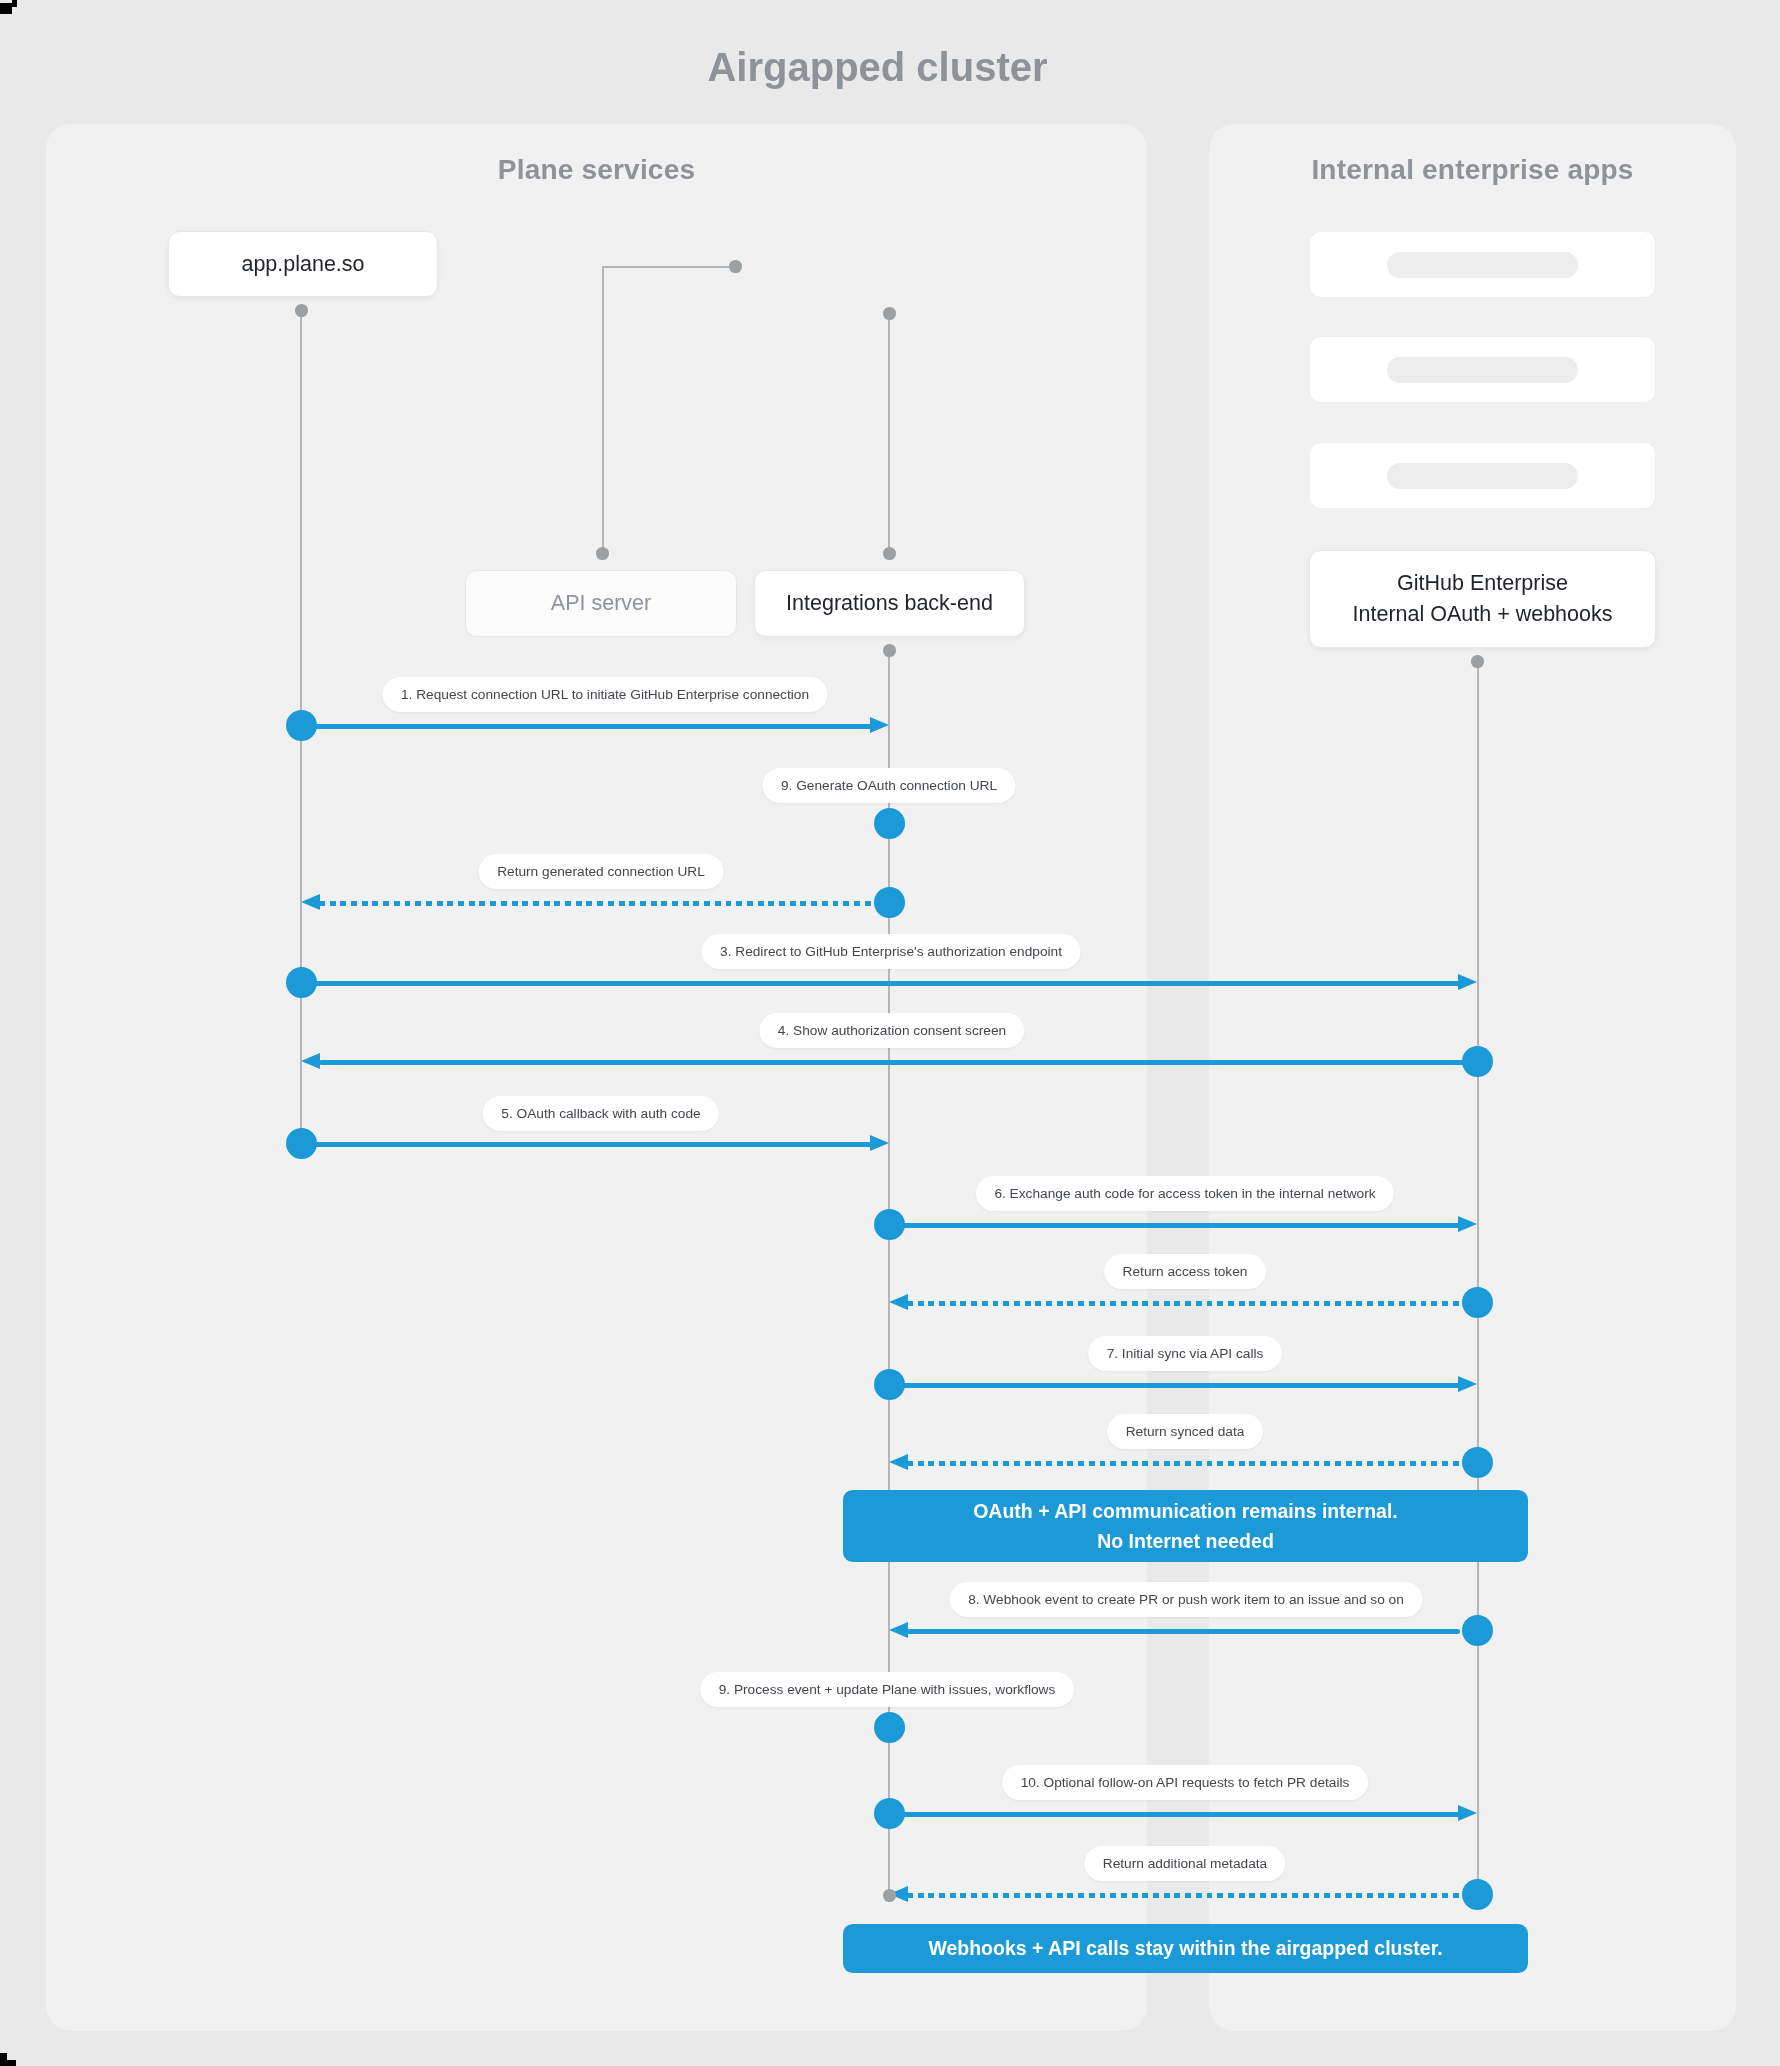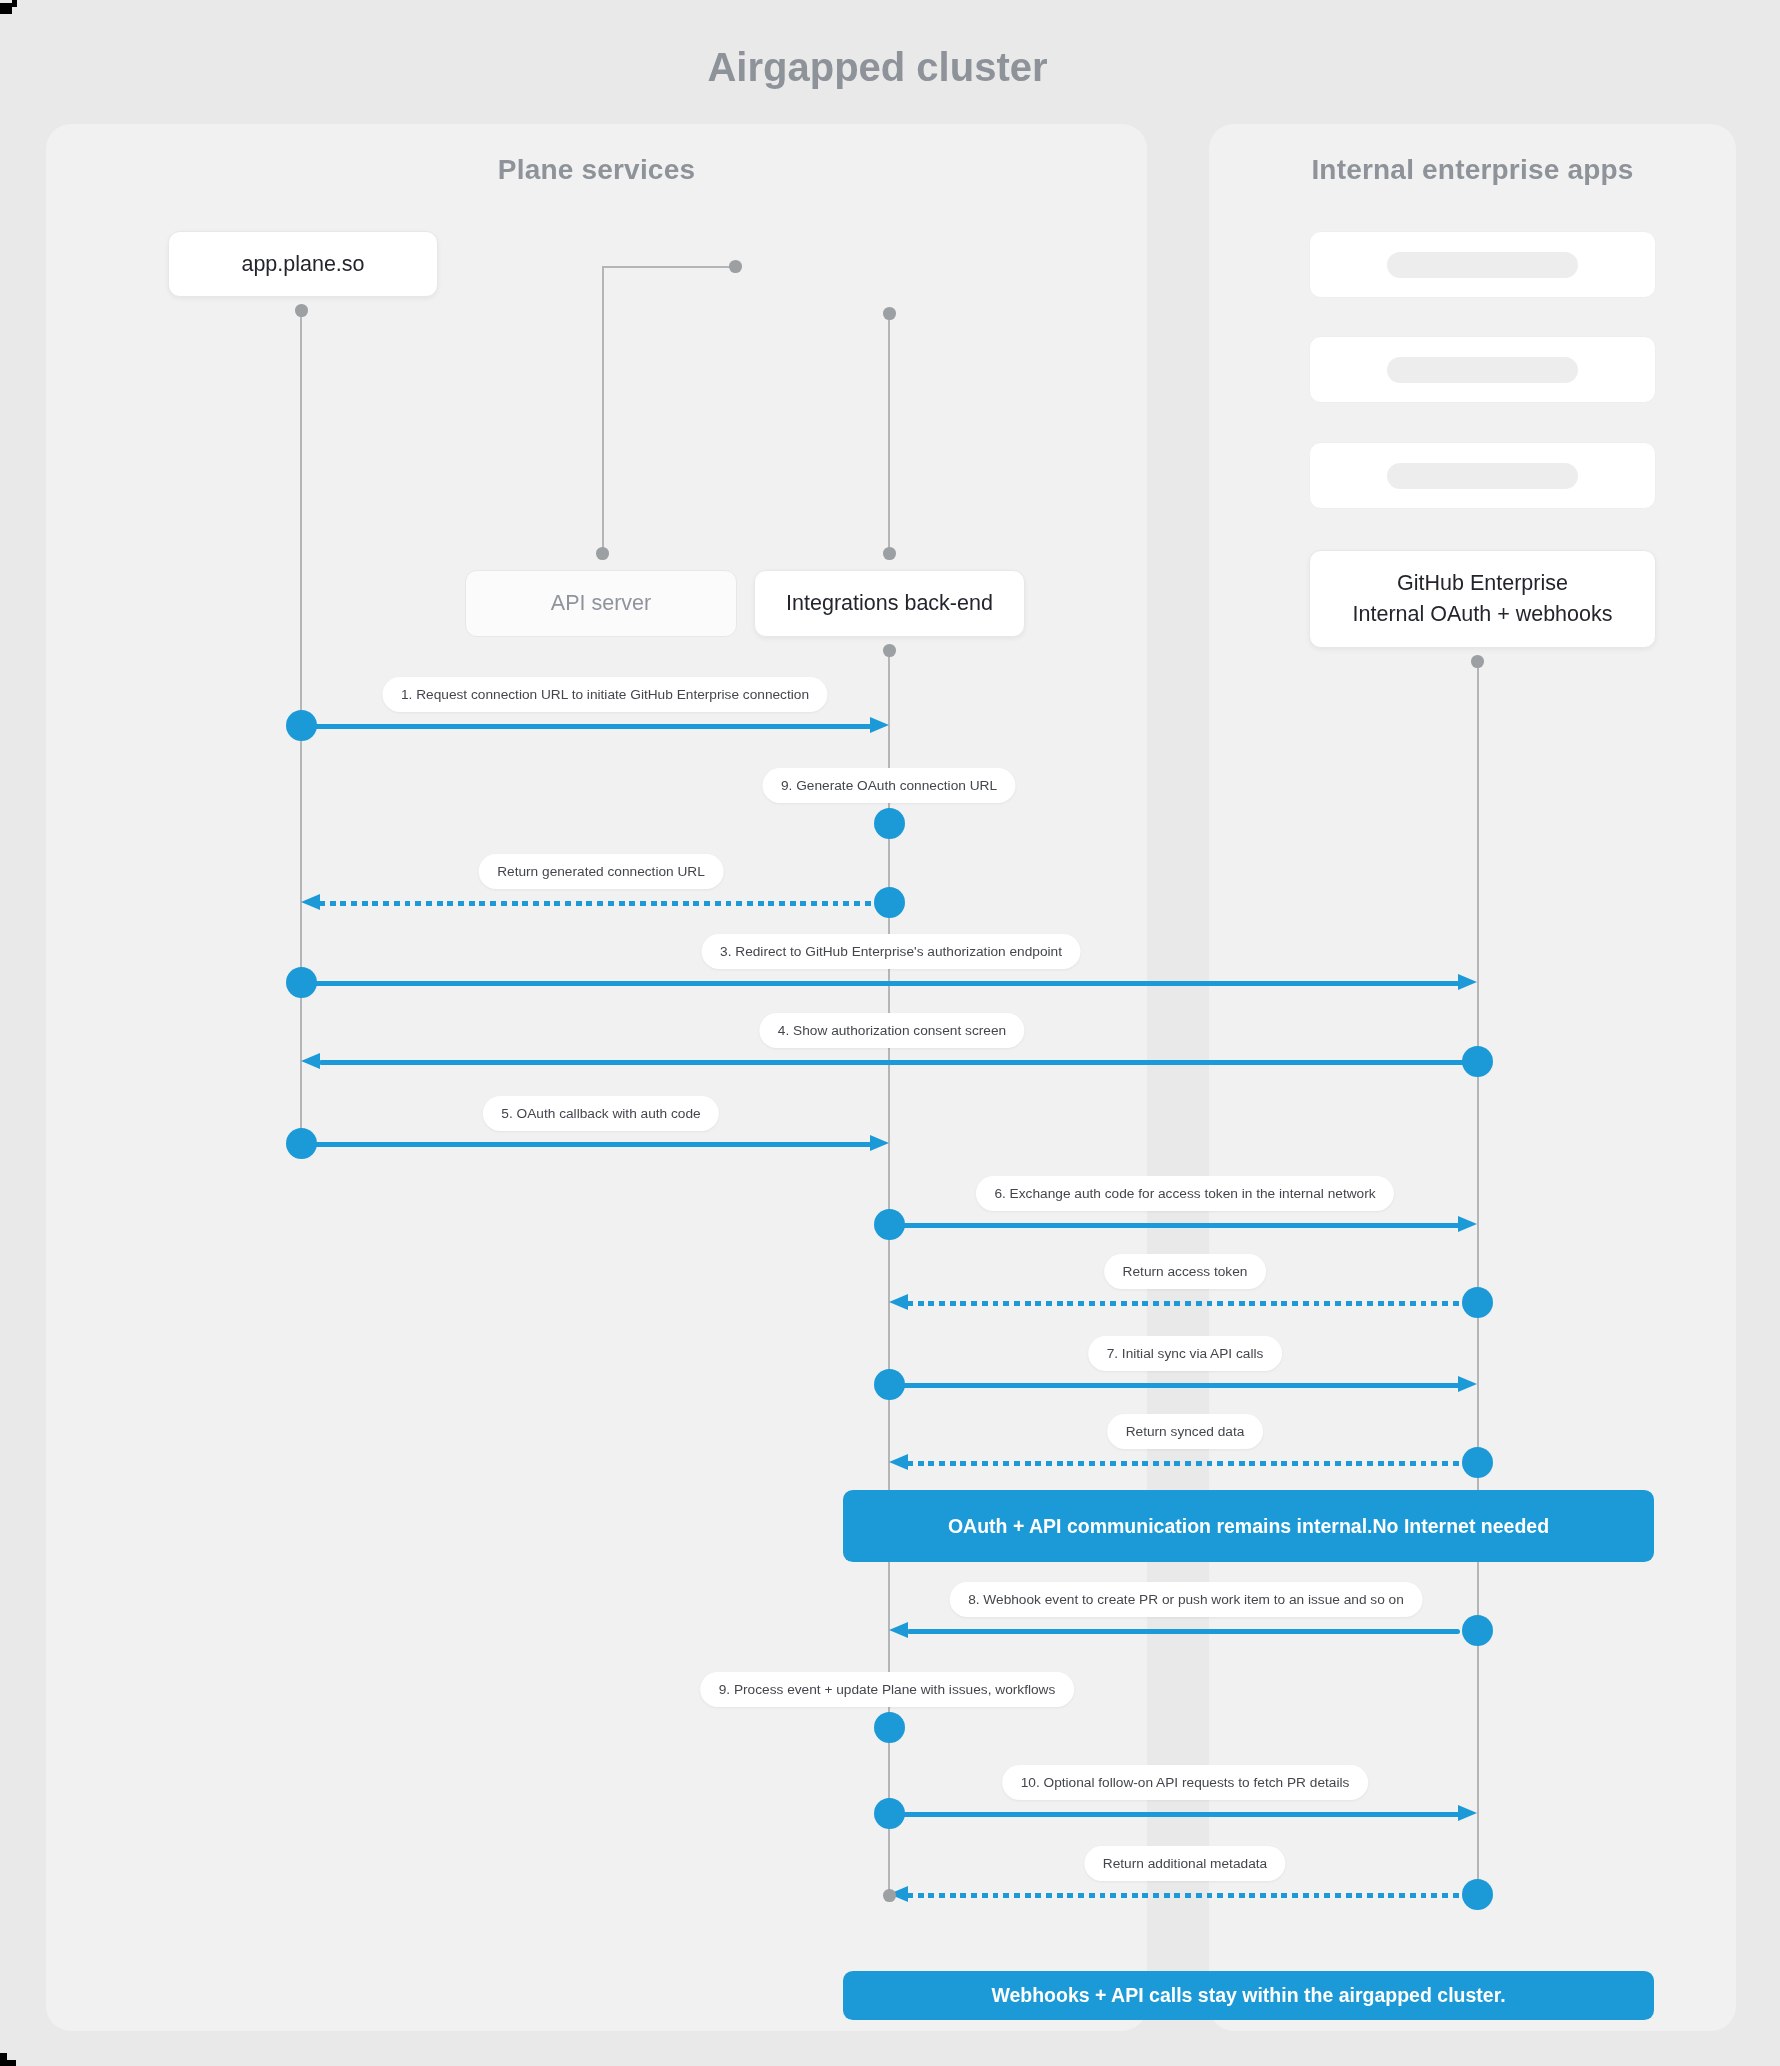--- a/index.html
+++ b/index.html
@@ -26,22 +26,22 @@
   .arrow{position:absolute;height:4.9px;border-radius:2.9px;background:#1b9ad7;z-index:2;}
   .arrow.dashed{background:repeating-linear-gradient(90deg,#1b9ad7 0 5.9px,rgba(0,0,0,0) 5.9px 10.7px);
                 border-radius:0;}
   .head{position:absolute;width:0;height:0;border-top:8.8px solid rgba(0,0,0,0);
         border-bottom:8.8px solid rgba(0,0,0,0);z-index:2;}
   .head.right{border-left:19.5px solid #1b9ad7;}
   .head.left{border-right:19.5px solid #1b9ad7;}
   .pill{position:absolute;transform:translateX(-50%);background:#ffffff;border-radius:974px;
         padding:9.8px 18.5px;font-size:13.7px;color:#43474d;white-space:nowrap;z-index:5;
         box-shadow:0 1px 2.9px rgba(0,0,0,.06);}
-  .banner{position:absolute;left:843px;width:811px;background:#1b9ad7;border-radius:9.8px;
-          color:#ffffff;display:flex;flex-direction:row;align-items:center;justify-content:center;
+  .banner{position:absolute;left:843px;width:685px;background:#1b9ad7;border-radius:9.8px;
+          color:#ffffff;display:flex;flex-direction:column;align-items:center;justify-content:center;
           font-size:19.5px;font-weight:600;z-index:6;text-align:center;line-height:1.55;}
   .corner{position:absolute;background:#000;z-index:9;}
 </style>
 </head>
 <body>
 
 <div id="stage">
 
   <div class="corner" style="left:0;top:2.9px;width:11.7px;height:10.7px;"></div>
   <div class="corner" style="left:11.7px;top:0;width:4.9px;height:6.8px;"></div>
@@ -155,18 +155,18 @@
   <div class="pill" style="left:1185px;top:1765px;">10. Optional follow-on API requests to fetch PR details</div>
   <div class="arrow" style="left:889px;top:1812px;width:571px;"></div>
   <div class="head right" style="left:1458px;top:1805px;"></div>
   <div class="bdot" style="left:874px;top:1798px;"></div>
 
   <div class="pill" style="left:1185px;top:1846px;">Return additional metadata</div>
   <div class="arrow dashed" style="left:907px;top:1893px;width:553px;"></div>
   <div class="head left" style="left:889px;top:1886px;"></div>
   <div class="bdot" style="left:1462px;top:1879px;"></div>
 
-  <div class="banner" style="top:1971px;height:49px;">
+  <div class="banner" style="top:1924px;height:49px;">
     <div>Webhooks + API calls stay within the airgapped cluster.</div>
   </div>
 
 </div>
 
 
 </body></html>

